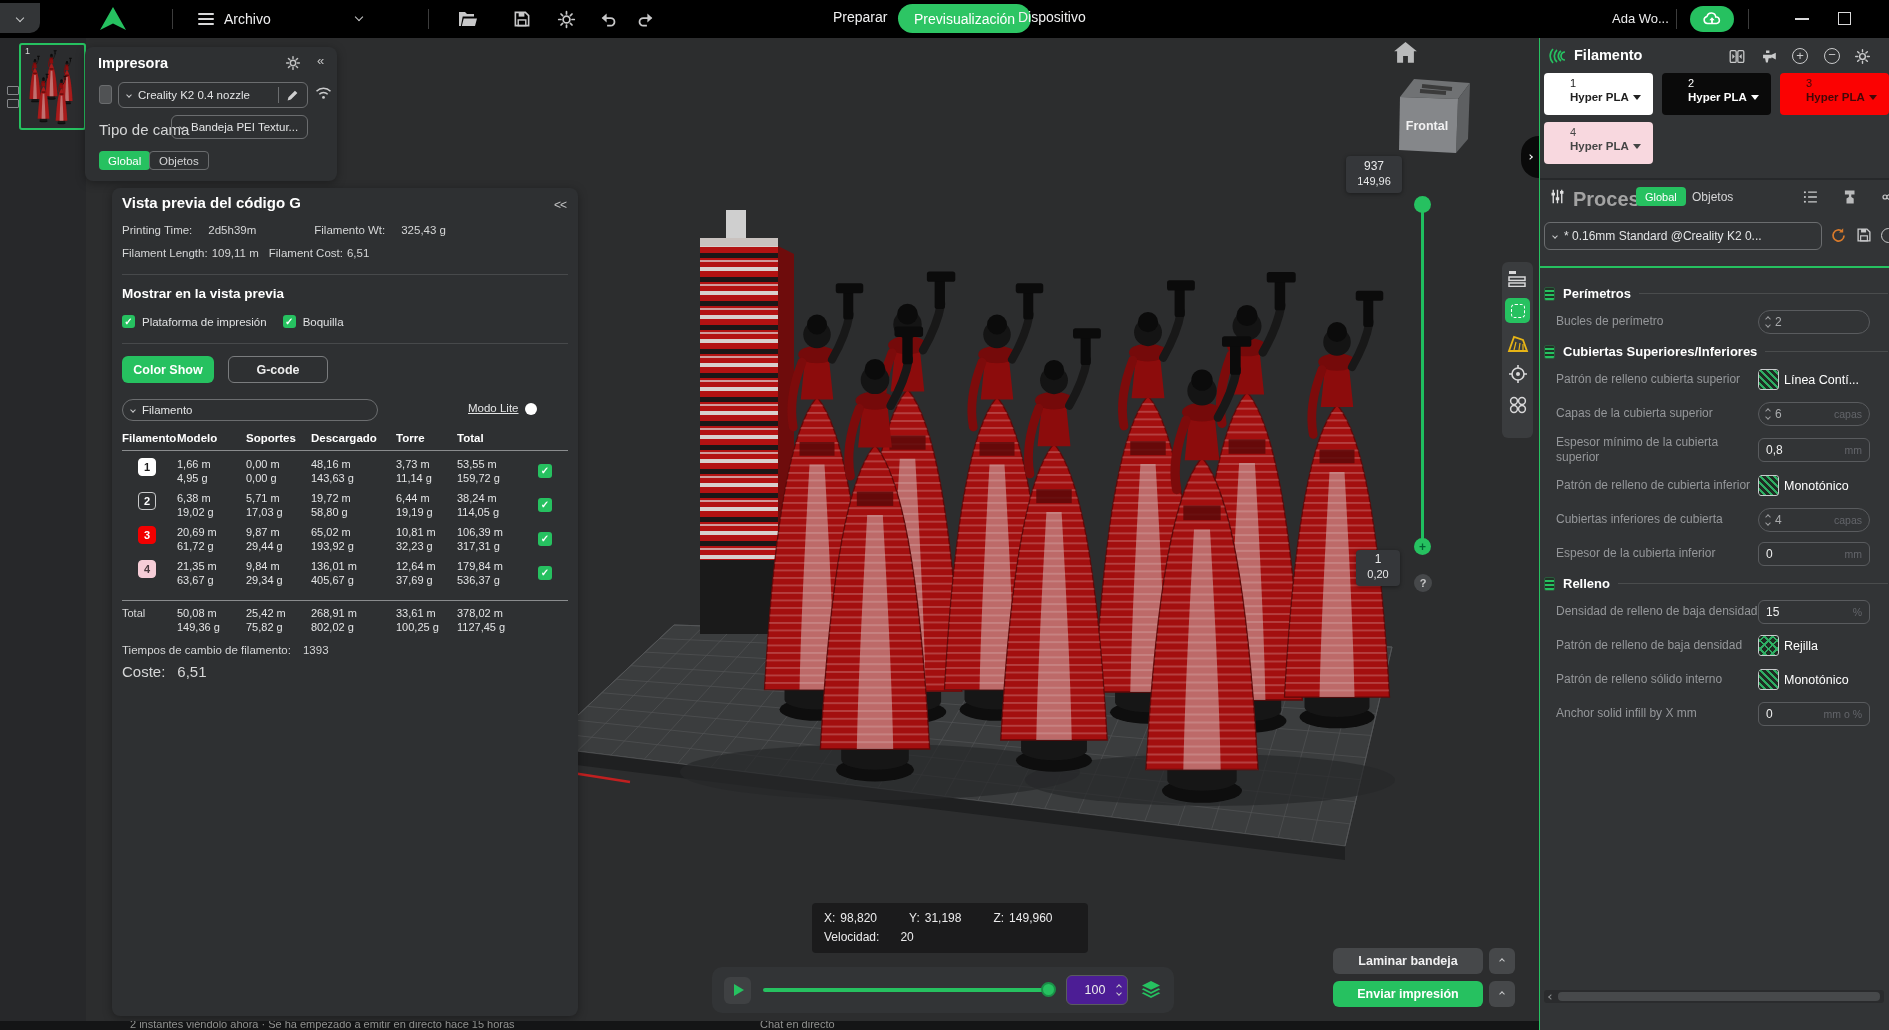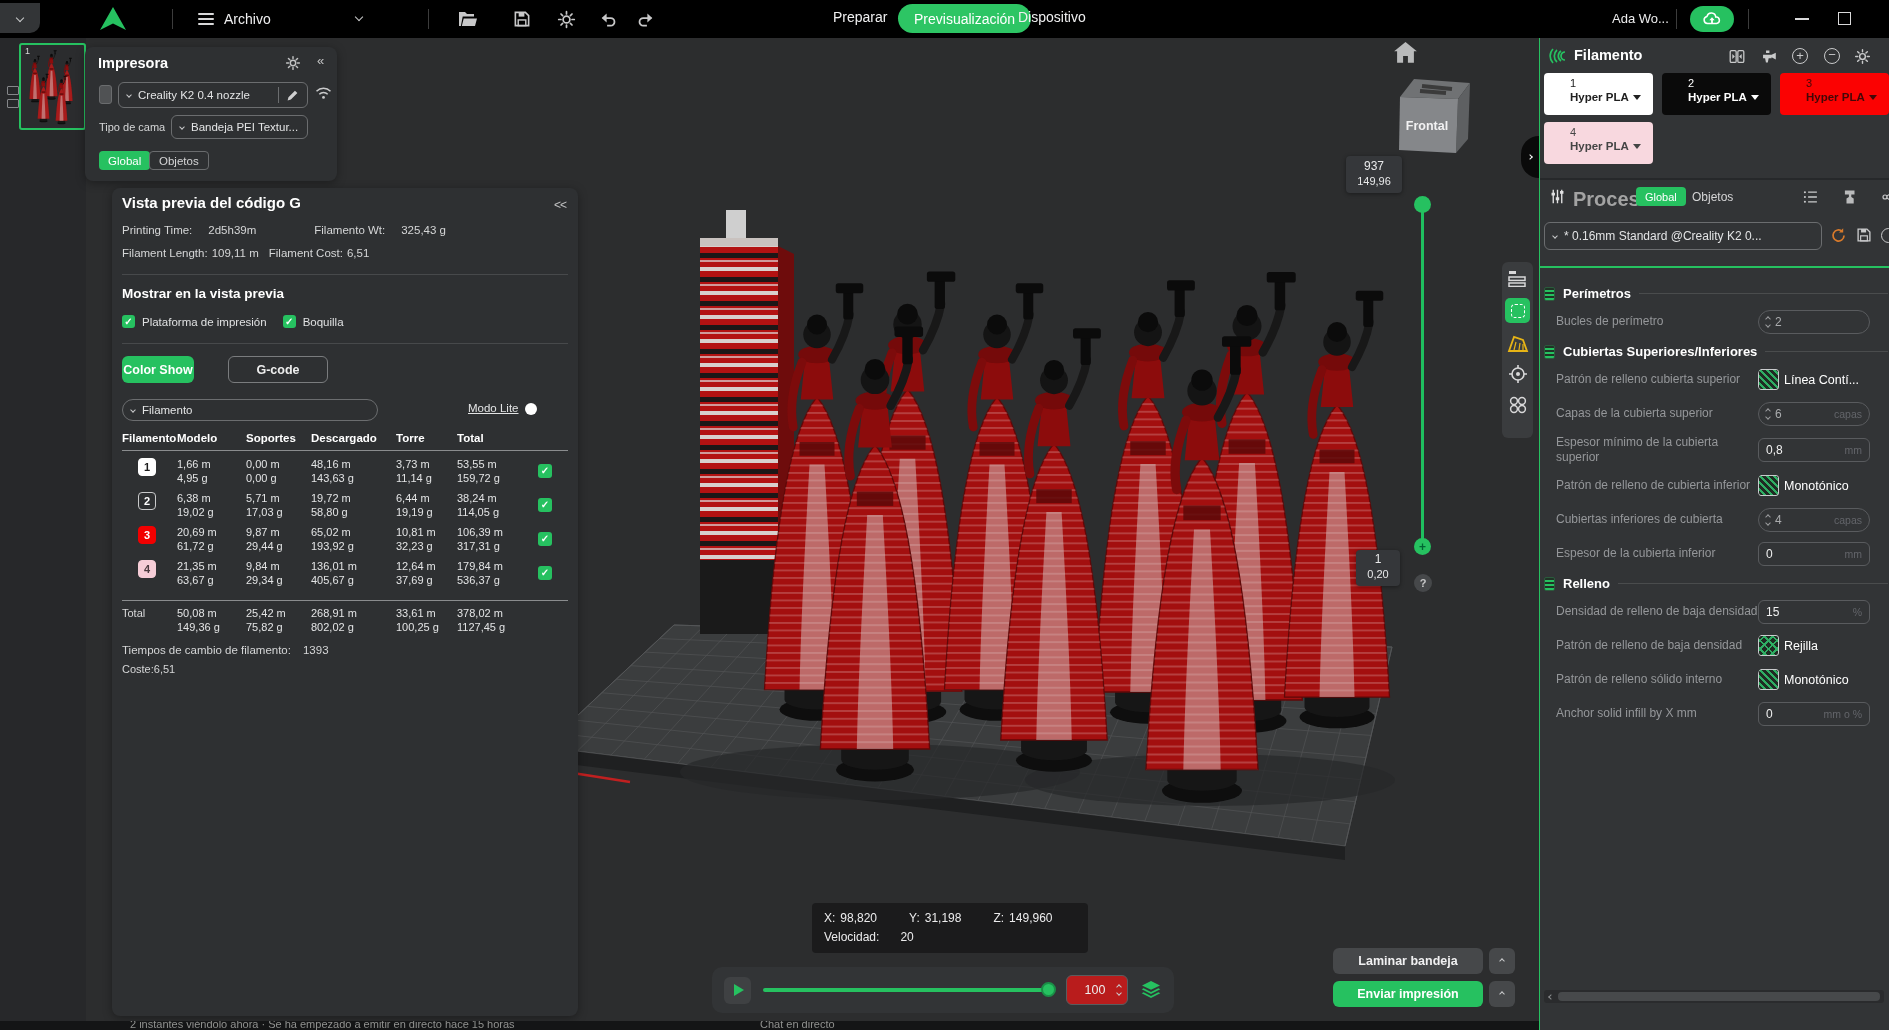--- a/index.html
+++ b/index.html
@@ -76,21 +76,21 @@
   .btn-grey{background:#46484a;border-radius:6px;color:#f0f0f1;font-size:12.5px;font-weight:bold;
     display:flex;align-items:center;justify-content:center;z-index:5;cursor:pointer}
   .btn-green{background:#26c160;border-radius:6px;color:#fff;font-size:12.5px;font-weight:bold;
     display:flex;align-items:center;justify-content:center;z-index:5;cursor:pointer}
   #tooltip{left:812px;top:903px;width:276px;height:50px;background:rgba(26,26,27,.93);border-radius:4px;z-index:4;
     padding:8px 12px;font-size:12px;color:#ececed}
   #playbar{left:712px;top:967px;width:462px;height:46px;background:#323436;border-radius:10px;z-index:4;
     display:flex;align-items:center;padding:0 12px;gap:12px}
   #status-strip{left:0;top:1021px;width:1539px;height:9px;background:#141516;z-index:8;overflow:hidden;font-size:11px;color:#90918f}
   .numbox{width:62px;height:30px;border:1px solid #5a5c5e;border-radius:6px;display:flex;align-items:center;
-    padding:0 6px;color:#ececec;font-size:12.5px;background:#b91c1c}
+    padding:0 6px;color:#ececec;font-size:12.5px;background:#4c1d95}
 </style>
 </head>
 <body>
 
 <div id="app">
 
   <svg width="0" height="0" style="position:absolute" aria-hidden="true">
     <defs>
       <pattern id="lay" patternUnits="userSpaceOnUse" width="6" height="6">
         <rect width="6" height="1.5" y="0" fill="rgba(255,255,255,0.20)"></rect>
@@ -287,21 +287,21 @@
       <svg width="13" height="13" viewBox="0 0 16 16">
           <path fill="#cfcfd0" d="M2 14l1-4 8-8 3 3-8 8zM11.8 1.5l2.7 2.7 0.01-.01-2.7-2.7z"></path>
         </svg>
     </div>
     <span class="abs" style="left:230px;top:39px">
       <svg width="17" height="14" viewBox="0 0 17 14">
           <path fill="none" stroke="#c9cacb" stroke-width="1.5" d="M1.5 5.2a10 10 0 0 1 14 0M4.3 8.2a6 6 0 0 1 8.4 0"></path>
           <circle cx="8.5" cy="11.4" r="1.4" fill="#c9cacb"></circle>
         </svg>
     </span>
-    <span class="abs" style="left:14px;top:74px;font-size:11px;color:#d5d6d7">Tipo de cama</span>
+    <span class="abs" style="left:14px;top:74px;font-size:15px;color:#d5d6d7">Tipo de cama</span>
     <div class="abs sel" style="left:86px;top:68px;width:137px;height:24px">
       <span class="chv sm"></span>
       <span>Bandeja PEI Textur...</span>
     </div>
     <div class="abs chip on" style="left:14px;top:104px">Global</div>
     <div class="abs chip off" style="left:64px;top:104px">Objetos</div>
   </div>
 
   <div class="abs panel" style="left:112px;top:188px;width:466px;height:828px">
     <span class="abs" style="right:12px;top:10px;font-size:12px;color:#c2c3c4;letter-spacing:-1px">&lt;&lt;</span>
@@ -323,21 +323,21 @@
     <div class="abs hline" style="left:10px;top:86px;width:446px"></div>
     <span class="abs" style="left:10px;top:98px;font-size:13.5px;font-weight:bold;color:#fff">Mostrar en la vista previa</span>
     <div class="abs" style="left:10px;top:127px;display:flex;align-items:center;gap:7px">
       <span class="cb"></span>
       <span style="font-size:11.5px;color:#e0e1e2">Plataforma de impresión</span>
       <span style="width:2px"></span>
       <span class="cb"></span>
       <span style="font-size:11.5px;color:#e0e1e2">Boquilla</span>
     </div>
     <div class="abs hline" style="left:10px;top:155px;width:446px"></div>
-    <div class="abs btn-green" style="left:10px;top:168px;width:72px;height:27px">Color Show</div>
+    <div class="abs btn-green" style="left:10px;top:168px;width:92px;height:27px">Color Show</div>
     <div class="abs" style="left:116px;top:168px;width:100px;height:27px;border:1px solid #7a7c7e;border-radius:6px;display:flex;align-items:center;justify-content:center;font-size:12.5px;font-weight:bold;color:#eee;cursor:pointer">G-code</div>
     <div class="abs sel" style="left:10px;top:211px;width:256px;height:22px;border-radius:11px">
       <span class="chv sm"></span>
       <span>Filamento</span>
     </div>
     <span class="abs" style="left:356px;top:214px;font-size:11.5px;color:#e3e4e5;text-decoration:underline">Modo Lite</span>
     <span class="abs toggle" style="left:427px;top:213px"></span>
     <div class="abs frow fhead" style="left:10px;top:244px;width:446px">
         <span>Filamento</span>
         <span>Modelo</span>
@@ -466,21 +466,21 @@
         </div>
         <div class="c2">
           <span>378,02 m</span>
           <span>1127,45 g</span>
         </div>
       </div>
     <div class="abs" style="left:10px;top:456px;display:flex;gap:12px;font-size:11.5px;color:#d5d6d7">
       <span>Tiempos de cambio de filamento:</span>
       <span>1393</span>
     </div>
-    <div class="abs" style="left:10px;top:475px;display:flex;font-size:11px;color:#d5d6d7">
+    <div class="abs" style="left:10px;top:475px;display:flex;gap:12px;font-size:15px;color:#d5d6d7">
       <span>Coste:</span>
       <span>6,51</span>
     </div>
   </div>
 
   <svg class="abs" style="left:1392px;top:40px;z-index:4" width="27" height="24" viewBox="0 0 20 18">
     <path fill="#b9babb" d="M10 1.5l8.5 7h-2.2V17h-4.5v-5h-3.6v5H3.7V8.5H1.5z"></path>
   </svg>
   <svg class="abs" style="left:1396px;top:76px;z-index:4" width="78" height="80" viewBox="0 0 78 80">
     <polygon points="4,21 18,3 74,7 62,23" fill="#707274"></polygon>

